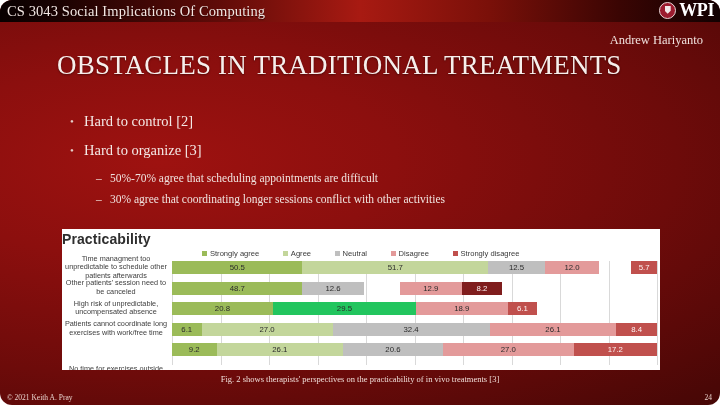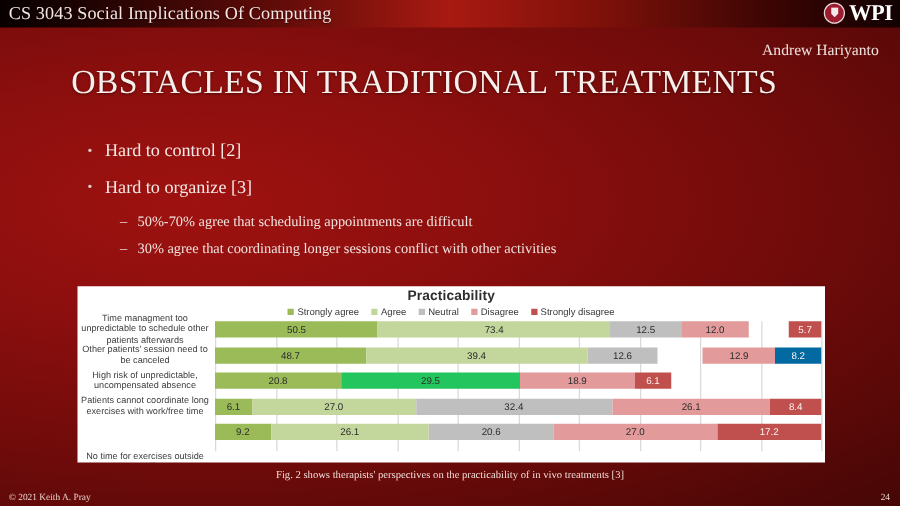--- a/index.html
+++ b/index.html
@@ -9,20 +9,21 @@
     overflow: hidden;
     font-family: "Liberation Serif", serif;
   }
 
   #slide {
     position: relative;
     width: 720px; height: 405px;
     background:
       radial-gradient(ellipse 150% 110% at 22% 40%, #9e1210 0%, #8c0f0e 22%, #6d0b0a 48%, #4a0706 72%, #2d0403 100%);
     overflow: hidden;
+    border-radius: 12px;
   }
 
   
   #header-band {
     position: absolute; left: 0; top: 0; width: 720px; height: 22px;
     background: linear-gradient(to right,
         #080000 0%, #1a0201 8%, #5e0b08 30%, #a81a12 50%,
         #7a1009 68%, #3a0503 86%, #120101 100%);
     display: flex; align-items: center;
   }
@@ -112,31 +113,31 @@
 
   
   #chart-panel {
     position: absolute;
     left: 62px; top: 229px; width: 598px; height: 141px;
     background: #ffffff;
     overflow: hidden;
     font-family: "Liberation Sans", sans-serif;
   }
   #chart-title {
-    text-align: center;
-    font-size: 11px;
+    text-align: left;
+    font-size: 14px;
     font-weight: bold;
     color: #2e2e2e;
     padding-top: 2px;
     letter-spacing: .1px;
     font-family: "Liberation Sans", sans-serif;
   }
   #chart-legend {
     display: flex; justify-content: center; align-items: center;
-    gap: 10px;
+    gap: 24px;
     margin-top: 2px;
     font-size: 7.6px;
     color: #3a3a3a;
   }
   .legend-item { display: flex; align-items: center; gap: 2.5px; white-space: nowrap; }
   .legend-swatch { width: 5px; height: 5px; display: inline-block; }
 
   #plot-area {
     position: relative;
     margin-top: 3px;
@@ -274,31 +275,30 @@
           <div class="gridline" style="left: 50%;"></div>
           <div class="gridline" style="left: 60%;"></div>
           <div class="gridline" style="left: 70%;"></div>
           <div class="gridline" style="left: 80%;"></div>
           <div class="gridline" style="left: 90%;"></div>
           <div class="gridline" style="left: 100%;"></div>
         </div>
       <div id="rows">
           <div class="chart-row">
             <div class="seg dark-text" style="width: 28.8%; background: rgb(155, 187, 89);">50.5</div>
-            <div class="seg dark-text" style="width: 41%; background: rgb(195, 214, 155);">73.4</div>
+            <div class="seg dark-text" style="width: 41%; background: rgb(195, 214, 155);">51.7</div>
             <div class="seg dark-text" style="width: 12.5%; background: rgb(191, 191, 191);">12.5</div>
             <div class="seg dark-text" style="width: 12%; background: rgb(227, 154, 154);">12.0</div>
             <div class="seg light-text" style="width: 5.7%; background: rgb(192, 80, 77); margin-left: 32px;">5.7</div>
           </div>
           <div class="chart-row">
             <div class="seg dark-text" style="width: 26.9%; background: rgb(155, 187, 89);">48.7</div>
-            <div class="seg dark-text" style="width: 39.4%; background: rgb(195, 214, 155);">39.4</div>
             <div class="seg dark-text" style="width: 12.6%; background: rgb(191, 191, 191);">12.6</div>
             <div class="seg dark-text" style="width: 12.9%; background: rgb(227, 154, 154); margin-left: 36px;">12.9</div>
-            <div class="seg light-text" style="width: 8.2%; background: #0369a1;">8.2</div>
+            <div class="seg light-text" style="width: 8.2%; background: #7f1d1d;">8.2</div>
           </div>
           <div class="chart-row">
             <div class="seg dark-text" style="width: 20.8%; background: rgb(155, 187, 89);">20.8</div>
             <div class="seg dark-text" style="width: 29.5%; background: #22c55e;">29.5</div>
             <div class="seg dark-text" style="width: 18.9%; background: rgb(227, 154, 154);">18.9</div>
             <div class="seg light-text" style="width: 6.1%; background: rgb(192, 80, 77);">6.1</div>
           </div>
           <div class="chart-row">
             <div class="seg dark-text" style="width: 6.1%; background: rgb(155, 187, 89);">6.1</div>
             <div class="seg dark-text" style="width: 27%; background: rgb(195, 214, 155);">27.0</div>

